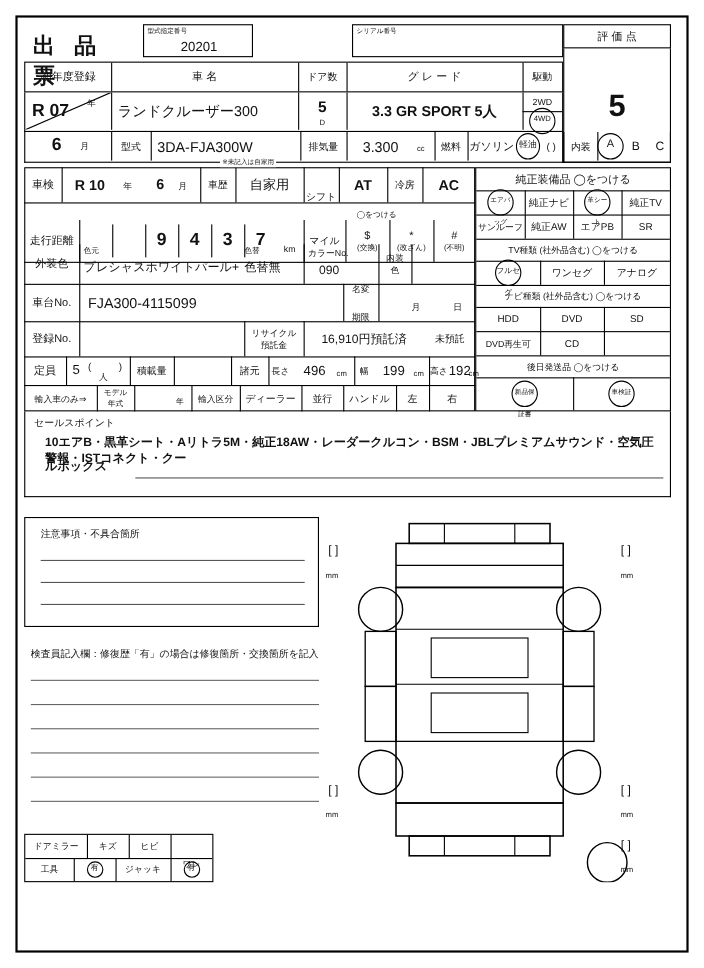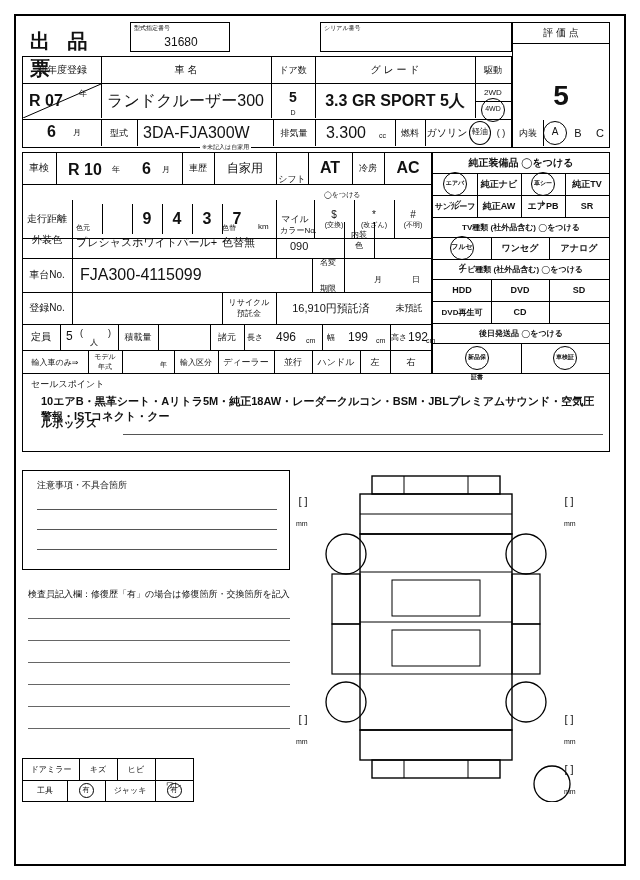--- a/index.html
+++ b/index.html
@@ -11,21 +11,21 @@
   .bl{border-left:1px solid #000;}
   .ctr{display:flex;align-items:center;justify-content:center;text-align:center;}
   .lft{display:flex;align-items:center;justify-content:flex-start;}
   .t6{font-size:6px;}
   .t7{font-size:7px;}
   .t8{font-size:8px;}
   .t9{font-size:9px;}
   .t10{font-size:10px;}
   .t11{font-size:11px;}
   .t12{font-size:12px;}
-  .t13{font-size:16px;}
+  .t13{font-size:13px;}
   .t14{font-size:14px;}
   .t16{font-size:16px;}
   .t20{font-size:20px;}
   .t28{font-size:28px;}
   .bold{font-weight:bold;}
   .title{letter-spacing:6px;}
   .vline{position:absolute;background:#000;width:1px;}
   .hline{position:absolute;background:#000;height:1px;}
   .circ{display:inline-block;border:1px solid #000;border-radius:50%;width:13px;height:13px;line-height:12px;text-align:center;font-size:8px;}
   .circ-l{display:inline-block;border:1.5px solid #000;border-radius:50%;width:22px;height:22px;line-height:20px;text-align:center;font-size:11px;}
@@ -38,21 +38,21 @@
 
 <div class="sheet">
   <div class="frame"></div>
 
   <div class="abs" style="left:30px;top:28px;width:100px;height:30px;">
     <div class="t20 bold title">出 品 票</div>
   </div>
 
   <div class="abs b" style="left:130px;top:22px;width:100px;height:30px;">
     <div class="abs t6" style="left:3px;top:1px;">型式指定番号</div>
-    <div class="abs t12 ctr" style="left:0;top:10px;width:100px;height:18px;">31680</div>
+    <div class="abs t12 ctr" style="left:0;top:10px;width:100px;height:18px;">20201</div>
   </div>
   <div class="abs b bl" style="left:320px;top:22px;width:192px;height:30px;">
     <div class="abs t6" style="left:3px;top:1px;">シリアル番号</div>
     <div class="abs t12 ctr" style="left:0;top:10px;width:192px;height:18px;"></div>
   </div>
 
   <div class="abs b" style="left:512px;top:22px;width:98px;height:22px;">
     <div class="ctr t10" style="width:100%;height:100%;">評 価 点</div>
   </div>
   <div class="abs b" style="left:512px;top:44px;width:98px;height:104px;border-top:none;">
@@ -285,21 +285,21 @@
     <div class="vline" style="left:252px;top:0;height:24px;"></div>
     <div class="abs ctr t9" style="left:252px;top:0;width:38px;height:24px;">並行</div>
     <div class="vline" style="left:290px;top:0;height:24px;"></div>
     <div class="abs ctr t9" style="left:290px;top:0;width:48px;height:24px;">ハンドル</div>
     <div class="vline" style="left:338px;top:0;height:24px;"></div>
     <div class="abs ctr t9" style="left:338px;top:0;width:30px;height:24px;">左</div>
     <div class="vline" style="left:368px;top:0;height:24px;"></div>
     <div class="abs ctr t9" style="left:368px;top:0;width:42px;height:24px;">右</div>
   </div>
 
-  <div class="abs b" style="left:432px;top:152px;width:178px;height:222px;font-weight:bold;">
+  <div class="abs b" style="left:432px;top:152px;width:178px;height:222px;">
     <div class="abs ctr t10" style="left:0;top:0;width:176px;height:20px;">
       <span>純正装備品</span>&nbsp;<span>◯をつける</span>
     </div>
     <div class="hline" style="left:0;top:20px;width:176px;"></div>
 
     <div class="abs" style="left:0;top:20px;width:176px;height:22px;">
       <div class="abs ctr t8" style="left:0;top:0;width:44px;height:22px;">
         <span class="circ-l" style="font-size:6px;line-height:20px;">エアバッグ</span>
       </div>
       <div class="abs ctr t9" style="left:44px;top:0;width:44px;height:22px;">純正ナビ</div>

